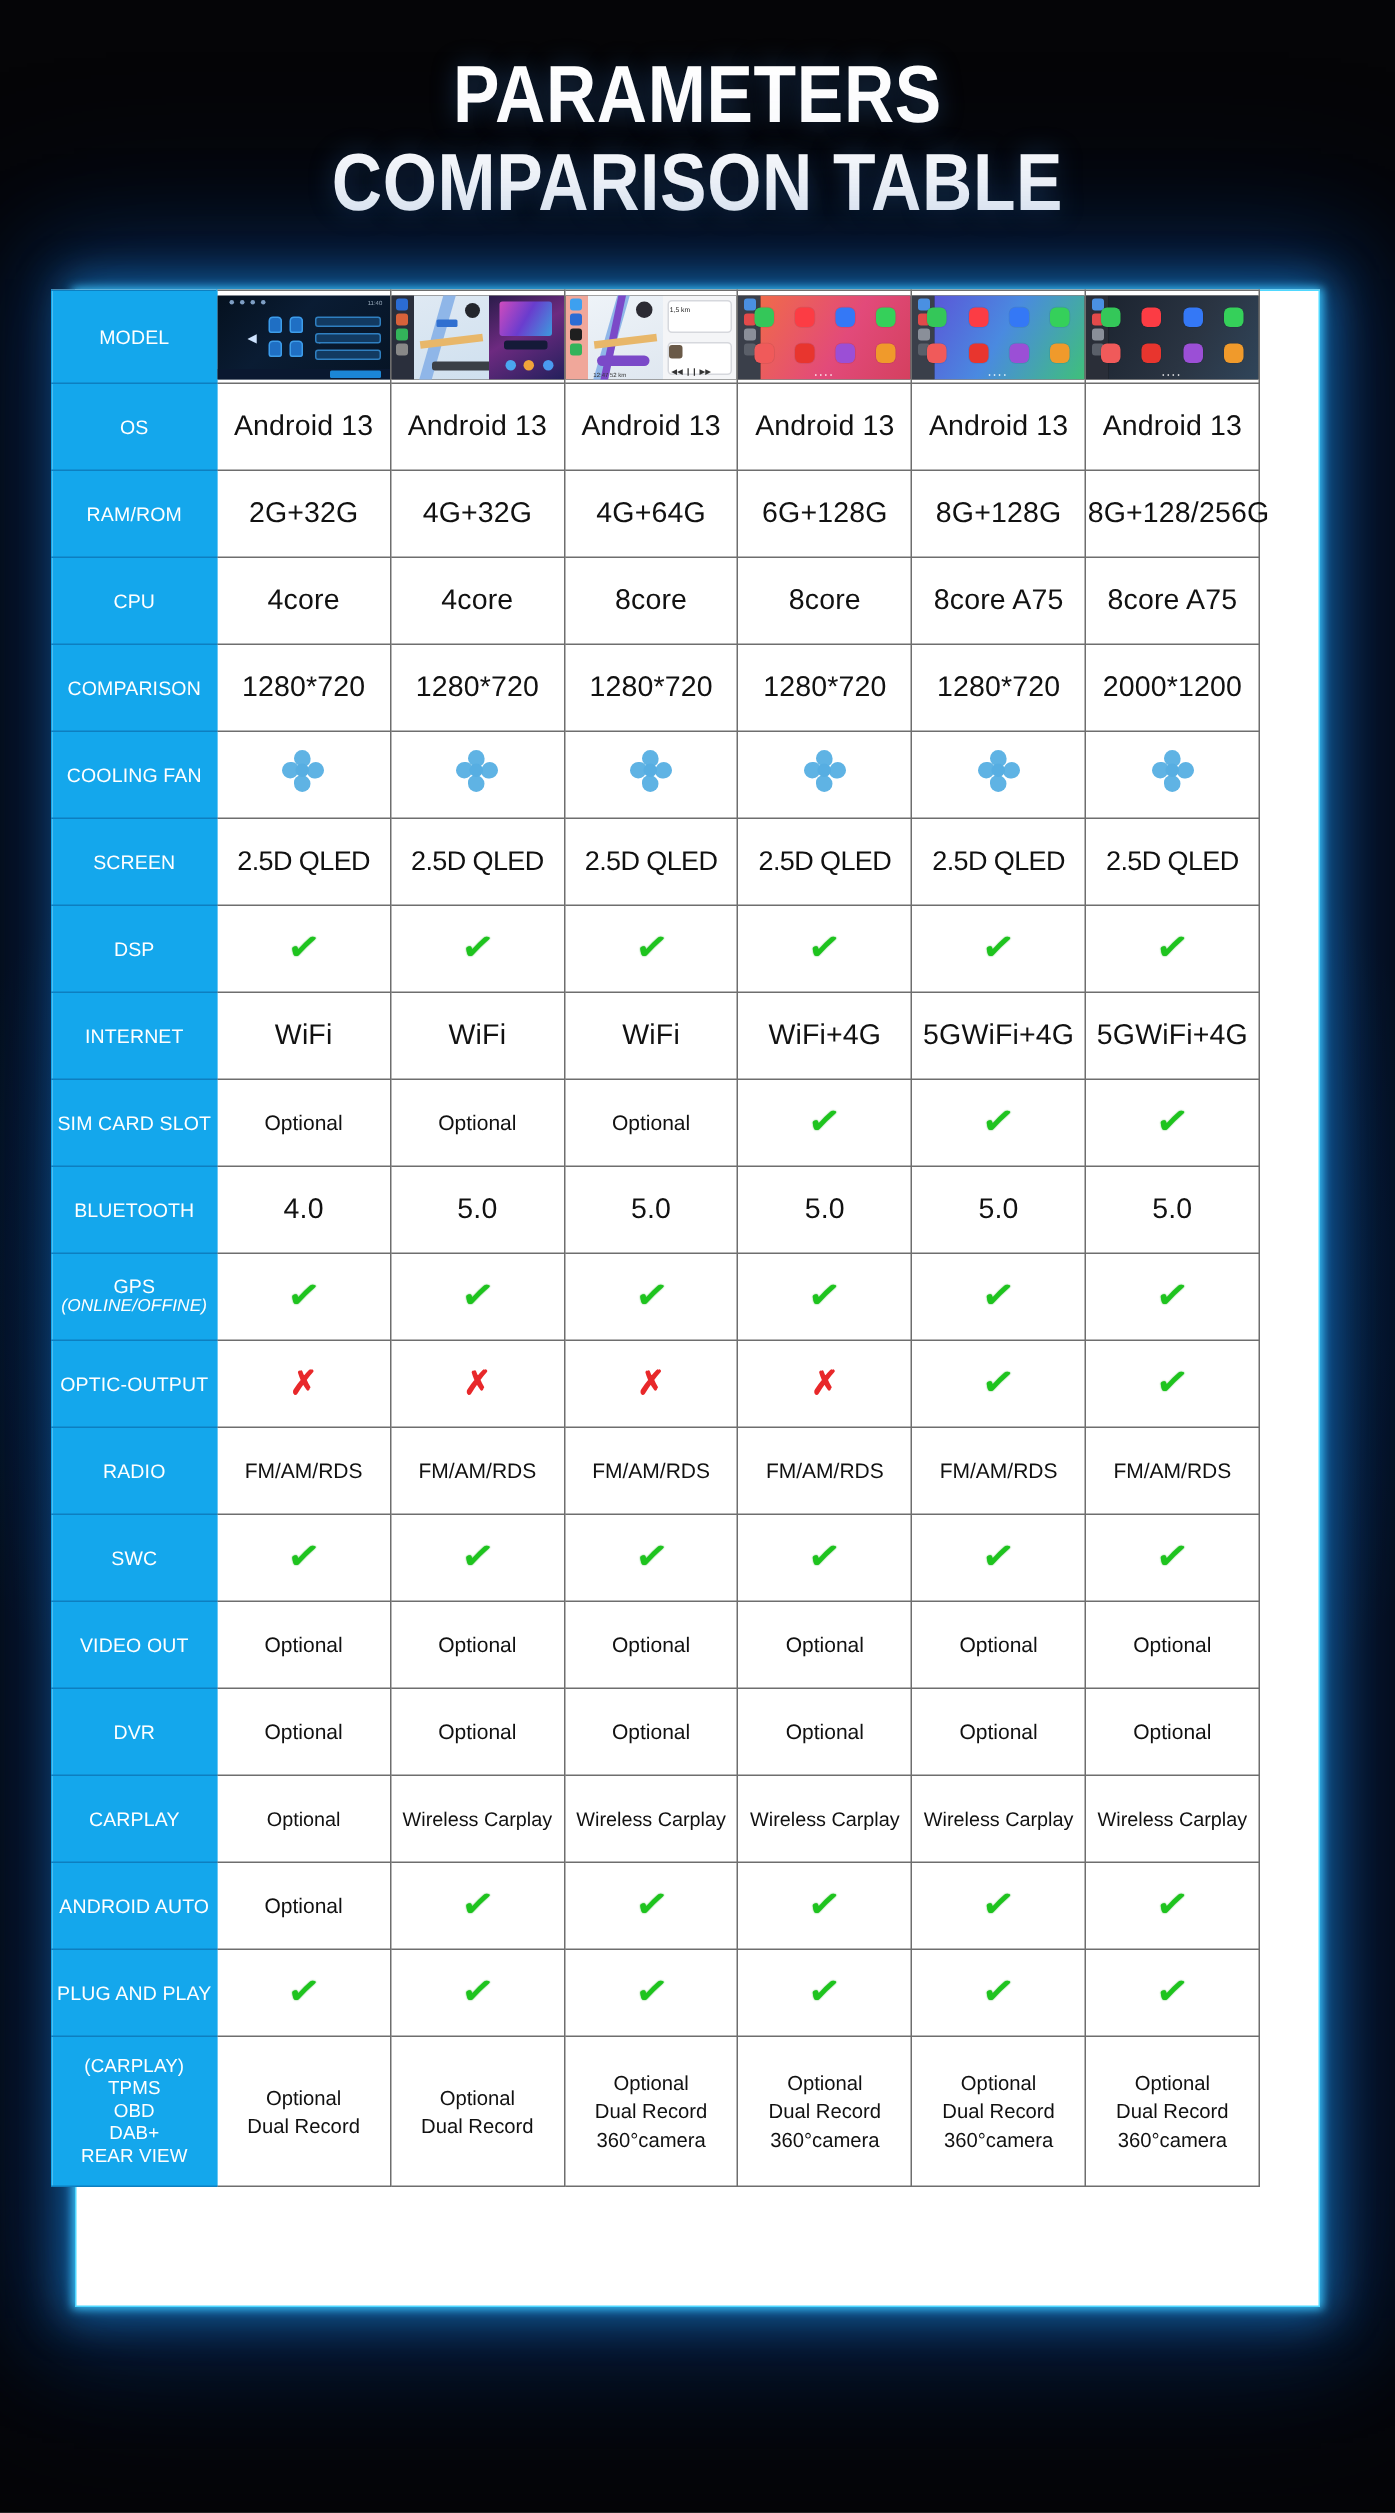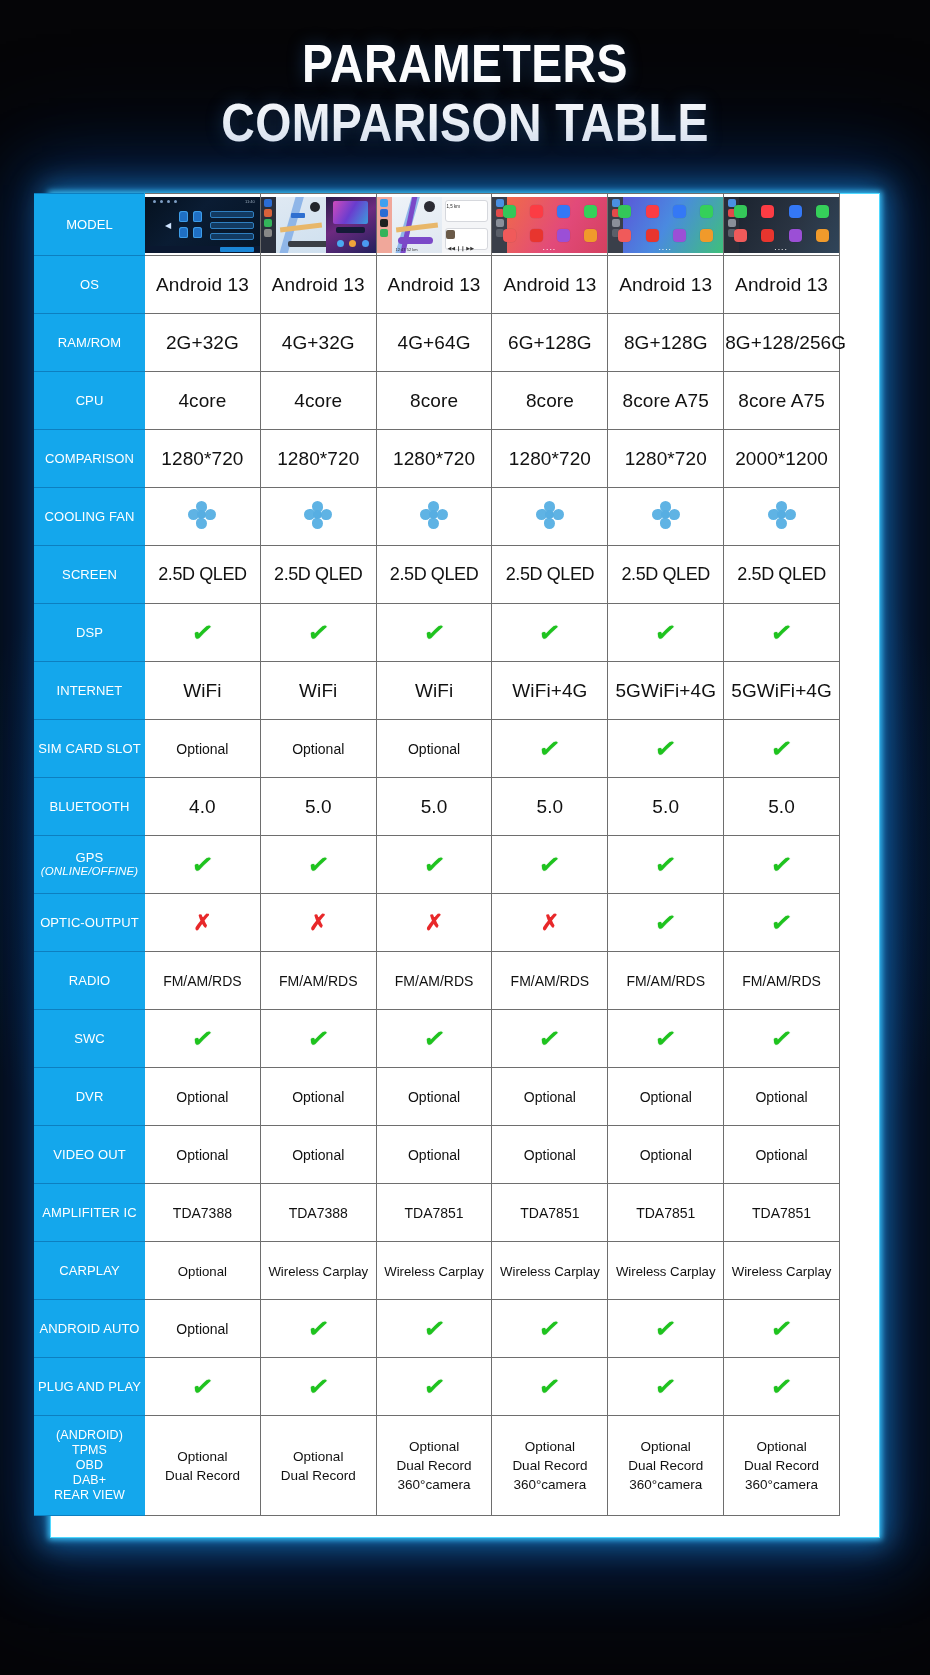--- a/index.html
+++ b/index.html
@@ -435,45 +435,36 @@
         <tr class="row-h-md">
           <td class="rowlabel">SWC</td>
           <td><span class="tick">✓</span></td>
           <td><span class="tick">✓</span></td>
           <td><span class="tick">✓</span></td>
           <td><span class="tick">✓</span></td>
           <td><span class="tick">✓</span></td>
           <td><span class="tick">✓</span></td>
         </tr>
         <tr class="row-h-md">
+          <td class="rowlabel">VIDEO OUT</td>
+          <td><span class="val-small">Optional</span></td>
+          <td><span class="val-small">Optional</span></td>
+          <td><span class="val-small">Optional</span></td>
+          <td><span class="val-small">Optional</span></td>
+          <td><span class="val-small">Optional</span></td>
+          <td><span class="val-small">Optional</span></td>
+        </tr>
+        <tr class="row-h-md">
           <td class="rowlabel">DVR</td>
           <td><span class="val-small">Optional</span></td>
           <td><span class="val-small">Optional</span></td>
           <td><span class="val-small">Optional</span></td>
           <td><span class="val-small">Optional</span></td>
           <td><span class="val-small">Optional</span></td>
           <td><span class="val-small">Optional</span></td>
-        </tr>
-        <tr class="row-h-md">
-          <td class="rowlabel">VIDEO OUT</td>
-          <td><span class="val-small">Optional</span></td>
-          <td><span class="val-small">Optional</span></td>
-          <td><span class="val-small">Optional</span></td>
-          <td><span class="val-small">Optional</span></td>
-          <td><span class="val-small">Optional</span></td>
-          <td><span class="val-small">Optional</span></td>
-        </tr>
-        <tr class="row-h-md">
-          <td class="rowlabel">AMPLIFITER IC</td>
-          <td><span class="val-small">TDA7388</span></td>
-          <td><span class="val-small">TDA7388</span></td>
-          <td><span class="val-small">TDA7851</span></td>
-          <td><span class="val-small">TDA7851</span></td>
-          <td><span class="val-small">TDA7851</span></td>
-          <td><span class="val-small">TDA7851</span></td>
         </tr>
         <tr class="row-h-md">
           <td class="rowlabel">CARPLAY</td>
           <td><span class="val-tiny">Optional</span></td>
           <td><span class="val-tiny">Wireless Carplay</span></td>
           <td><span class="val-tiny">Wireless Carplay</span></td>
           <td><span class="val-tiny">Wireless Carplay</span></td>
           <td><span class="val-tiny">Wireless Carplay</span></td>
           <td><span class="val-tiny">Wireless Carplay</span></td>
         </tr>
@@ -490,21 +481,21 @@
           <td class="rowlabel">PLUG AND PLAY</td>
           <td><span class="tick">✓</span></td>
           <td><span class="tick">✓</span></td>
           <td><span class="tick">✓</span></td>
           <td><span class="tick">✓</span></td>
           <td><span class="tick">✓</span></td>
           <td><span class="tick">✓</span></td>
         </tr>
         <tr class="row-h-lg">
           <td class="rowlabel">
-            <span class="ml">(ANDROID)</span>
+            <span class="ml">(CARPLAY)</span>
             <span class="ml">TPMS</span>
             <span class="ml">OBD</span>
             <span class="ml">DAB+</span>
             <span class="ml">REAR VIEW</span>
           </td>
           <td>
             <div class="val-multi">Optional<br>Dual Record</div>
           </td>
           <td>
             <div class="val-multi">Optional<br>Dual Record</div>

